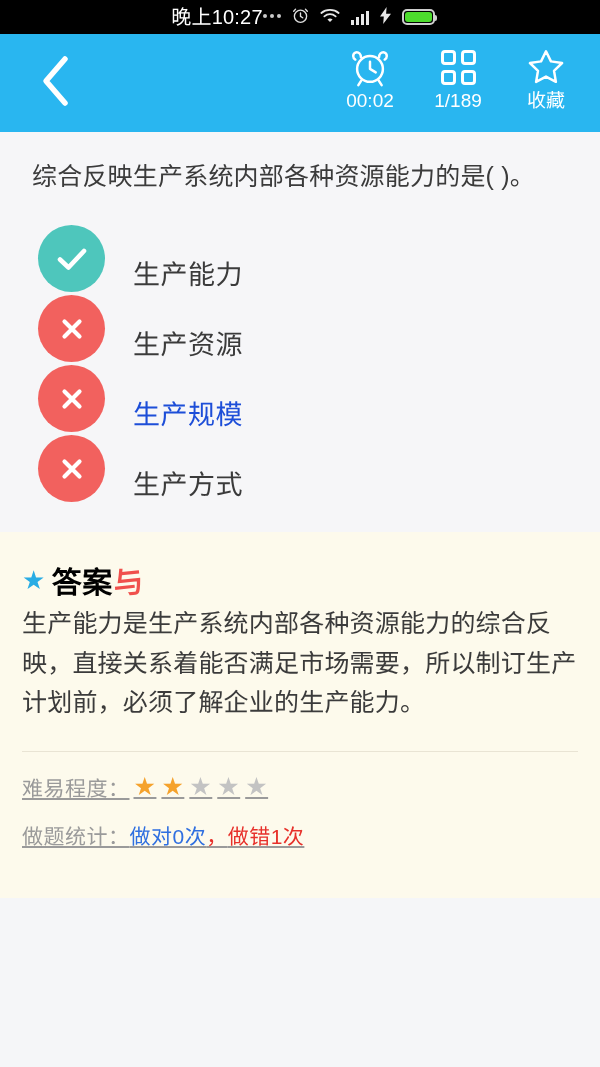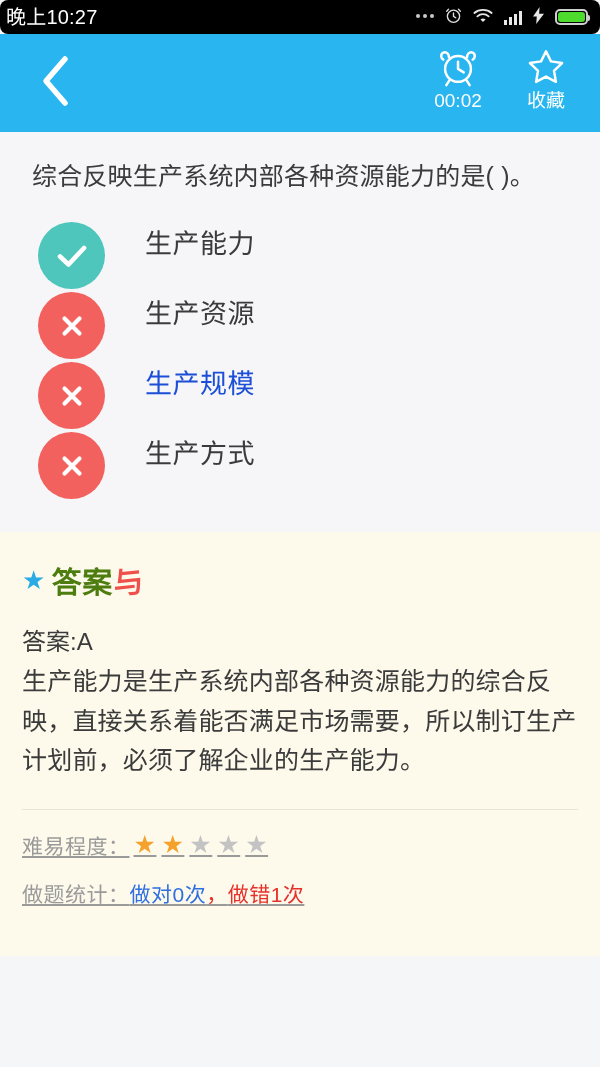--- a/index.html
+++ b/index.html
@@ -16,24 +16,23 @@
     position: relative;
     -webkit-font-smoothing: antialiased;
   }
 
   
   .status-bar {
     height: 34px;
     background: #000000;
     display: flex;
     align-items: center;
-    justify-content: space-between;
-    padding: 0 12px 0 6px;
+    justify-content: center;
+    padding: 0 12px 0 18px;
     box-sizing: border-box;
-    border-radius: 8px;
   }
   .status-clock {
     color: #ffffff;
     font-size: 20px;
     letter-spacing: 0.2px;
     line-height: 1;
   }
   .status-icons {
     display: flex;
     align-items: center;
@@ -174,24 +173,23 @@
     line-height: 1.45;
     letter-spacing: 0.2px;
   }
 
   .options {
     margin-top: 28px;
     padding-bottom: 30px;
   }
   .option-row {
     display: flex;
-    align-items: flex-start;
+    align-items: flex-end;
     height: 70px;
     cursor: pointer;
-    gap: 12px;
   }
   .opt-mark {
     width: 67px;
     height: 67px;
     border-radius: 50%;
     flex: none;
     margin-left: 6px;
     display: flex;
     align-items: center;
     justify-content: center;
@@ -218,21 +216,21 @@
     font-size: 30px;
     font-weight: bold;
     letter-spacing: 0.5px;
   }
   .heading-star {
     color: #29ace4;
     font-size: 26px;
     margin-right: 6px;
     line-height: 1;
   }
-  .h-blue { color: #4d7c0f; }
+  .h-blue { color: #000000; }
   .h-red  { color: #f0504c; transform: rotate(-6deg); display: inline-block; }
 
   .answer-key {
     margin-top: 22px;
     font-size: 24px;
     color: #3b3b3b;
     line-height: 1.5;
   }
   .answer-explain {
     font-size: 25px;
@@ -341,20 +339,31 @@
             <circle cx="22" cy="24" r="13.5" stroke="#ffffff" stroke-width="2.6"></circle>
             <path d="M22 16.5V24l6 3.6" stroke="#ffffff" stroke-width="2.6" stroke-linecap="round" stroke-linejoin="round"></path>
             <path d="M12.5 11.8C12.5 8.6 10.3 6.5 8 6.5c-2 0-3.6 1.8-3.6 4 0 1.6.9 3 2.2 3.7" stroke="#ffffff" stroke-width="2.6" stroke-linecap="round"></path>
             <path d="M31.5 11.8c0-3.2 2.2-5.3 4.5-5.3 2 0 3.6 1.8 3.6 4 0 1.6-.9 3-2.2 3.7" stroke="#ffffff" stroke-width="2.6" stroke-linecap="round"></path>
             <path d="M13 36l-3.2 5M31 36l3.2 5" stroke="#ffffff" stroke-width="2.6" stroke-linecap="round"></path>
           </svg>
         </span>
         <span class="hdr-label">00:02</span>
       </div>
 
+      <div class="hdr-item">
+        <span class="hdr-icon">
+          <span class="grid-icon">
+              <i></i>
+              <i></i>
+              <i></i>
+              <i></i>
+            </span>
+        </span>
+        <span class="hdr-label">1/189</span>
+      </div>
 
       <div class="hdr-item">
         <span class="hdr-icon">
           <svg width="42" height="40" viewBox="0 0 44 42" fill="none">
             <path d="M22 4.5l5.2 10.6 11.7 1.7-8.5 8.2 2 11.6L22 31.1l-10.4 5.5 2-11.6-8.5-8.2 11.7-1.7z" stroke="#ffffff" stroke-width="2.6" stroke-linejoin="round"></path>
           </svg>
         </span>
         <span class="hdr-label">收藏</span>
       </div>
 
@@ -406,21 +415,20 @@
     </div>
   </div>
 
   <div class="answer-panel">
     <div class="answer-heading">
       <span class="heading-star">★</span>
       <span class="h-blue">答案</span>
       <span class="h-red">与</span>
     </div>
 
-    <div class="answer-key">答案:A</div>
     <div class="answer-explain">生产能力是生产系统内部各种资源能力的综合反映，直接关系着能否满足市场需要，所以制订生产计划前，必须了解企业的生产能力。</div>
 
     <div class="panel-divider"></div>
 
     <div class="meta-row">
       <span>难易程度：</span>
       <span class="stars">
         <span class="star on">★</span>
         <span class="star on">★</span>
         <span class="star off">★</span>

